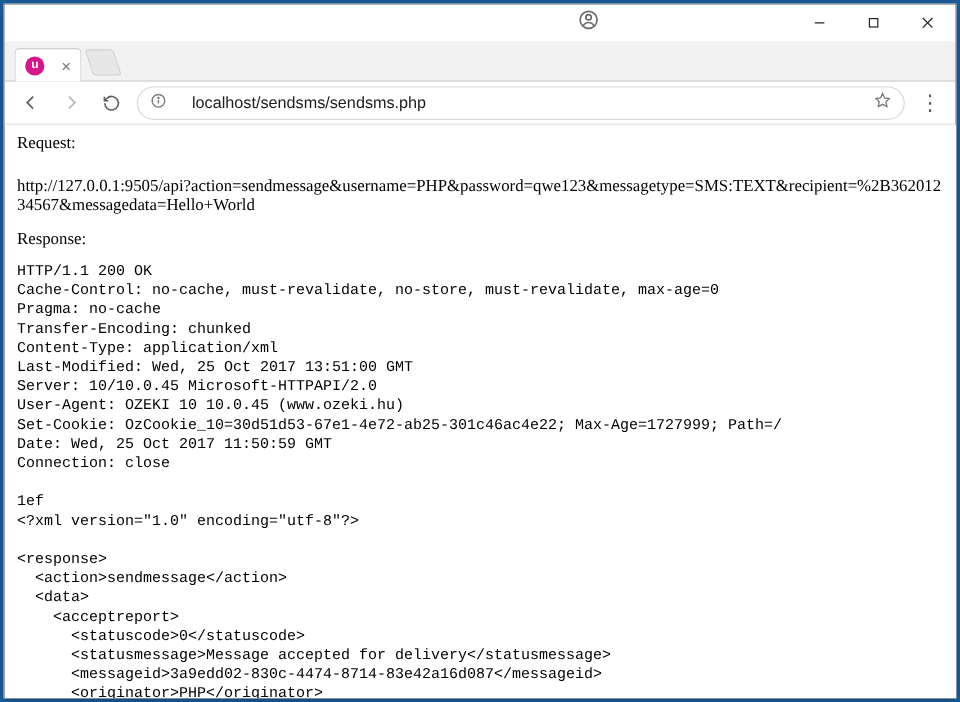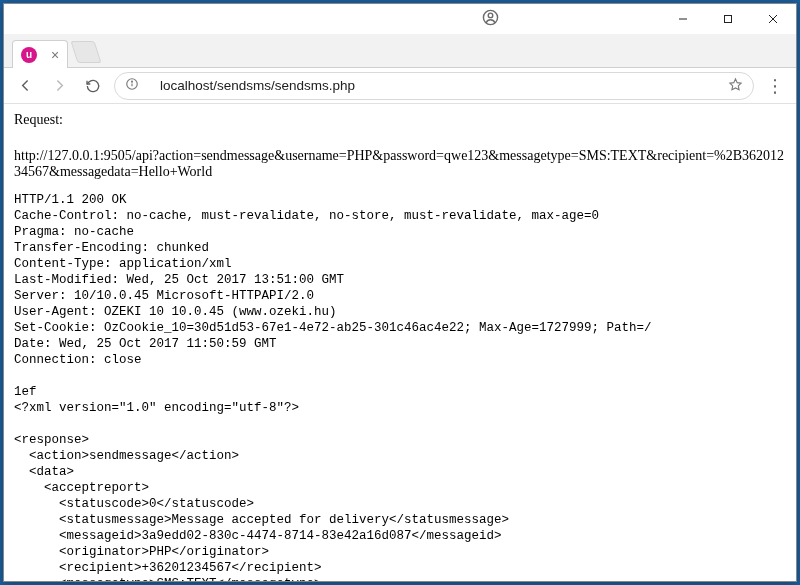--- a/index.html
+++ b/index.html
@@ -194,20 +194,21 @@
             <polygon points="12 3 14.7 9 21 9.8 16.5 14.2 17.7 20.5 12 17.5 6.3 20.5 7.5 14.2 3 9.8 9.3 9 12 3"></polygon>
           </svg>
       </span>
     </div>
     <div class="menu3">⋮</div>
   </div>
 
   <div class="content">
     <div class="section-label">Request:</div>
     <div class="req-url">http://127.0.0.1:9505/api?action=sendmessage&amp;username=PHP&amp;password=qwe123&amp;messagetype=SMS:TEXT&amp;recipient=%2B36201234567&amp;messagedata=Hello+World</div>
+    <div class="resp-label">Response:</div>
     <pre>HTTP/1.1 200 OK
 Cache-Control: no-cache, must-revalidate, no-store, must-revalidate, max-age=0
 Pragma: no-cache
 Transfer-Encoding: chunked
 Content-Type: application/xml
 Last-Modified: Wed, 25 Oct 2017 13:51:00 GMT
 Server: 10/10.0.45 Microsoft-HTTPAPI/2.0
 User-Agent: OZEKI 10 10.0.45 (www.ozeki.hu)
 Set-Cookie: OzCookie_10=30d51d53-67e1-4e72-ab25-301c46ac4e22; Max-Age=1727999; Path=/
 Date: Wed, 25 Oct 2017 11:50:59 GMT

